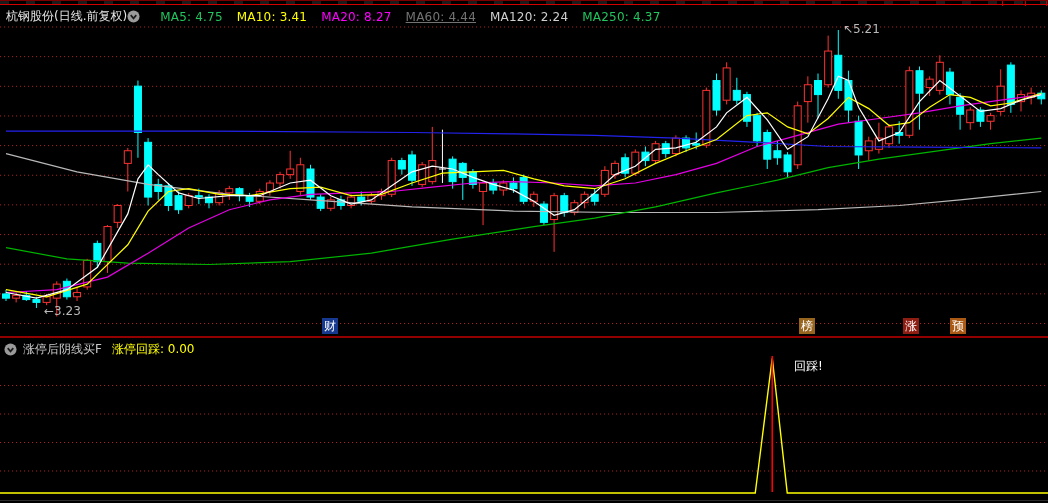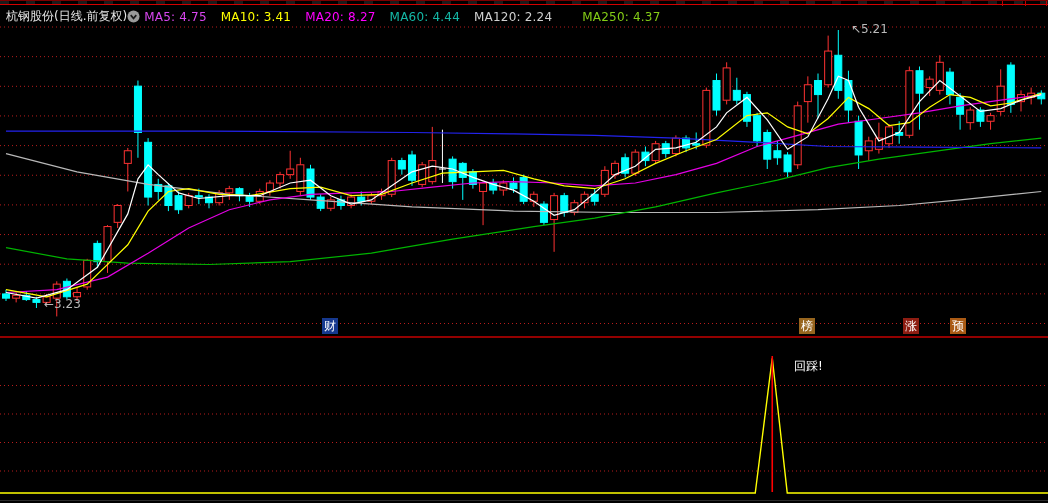--- a/index.html
+++ b/index.html
@@ -280,35 +280,46 @@
       <line x1="772.25" y1="356" x2="772.25" y2="492" stroke="#ff0000" stroke-width="1.6"></line>
     </svg>
 
   <div class="main-header">
     <span class="main-title">杭钢股份(日线.前复权)</span>
     <svg class="chev" viewBox="0 0 14 14">
       <circle cx="7" cy="7" r="6.5" fill="#9a9a9a"></circle>
       <path d="M4 5.5 L7 9 L10 5.5" fill="none" stroke="#1a1a1a" stroke-width="1.8"></path>
     </svg>
     <span class="legend" id="ma-legend">
-        <span class="legend-item" style="color: #d946ef;">MA5: 4.75</span>
+        <span class="legend-item" style="color: #22c55e; margin-left: 16px;">MA5: 4.75</span>
         <span class="legend-item" style="color: rgb(255, 255, 0);">MA10: 3.41</span>
         <span class="legend-item" style="color: rgb(255, 0, 255);">MA20: 8.27</span>
-        <span class="legend-item" style="color: #14b8a6;">MA60: 4.44</span>
+        <span class="legend-item" style="color: #737373; text-decoration: underline;">MA60: 4.44</span>
         <span class="legend-item" style="color: rgb(208, 208, 208);">MA120: 2.24</span>
-        <span class="legend-item" style="color: #84cc16; margin-left: 16px;">MA250: 4.37</span>
+        <span class="legend-item" style="color: #22c55e;">MA250: 4.37</span>
       </span>
   </div>
 
-  <div class="price-label" id="low-label" style="left:44px;top:297px;">←3.23</div>
-  <div class="price-label" id="high-label" style="left:843px;top:22px;margin-left:8px;">↖5.21</div>
+  <div class="price-label" id="low-label" style="left:44px;top:304px;">←3.23</div>
+  <div class="price-label" id="high-label" style="left:843px;top:22px;">↖5.21</div>
 
   <div id="tabs">
       <div class="event-tab" style="left: 322px; background: rgb(22, 56, 142);">财</div>
       <div class="event-tab" style="left: 799px; background: rgb(151, 101, 30);">榜</div>
       <div class="event-tab" style="left: 903px; background: rgb(142, 29, 18);">涨</div>
       <div class="event-tab" style="left: 950px; background: rgb(170, 90, 20);">预</div>
     </div>
 
+  <div class="ind-header">
+    <svg class="chev" viewBox="0 0 14 14">
+      <circle cx="7" cy="7" r="6.5" fill="#9a9a9a"></circle>
+      <path d="M4 5.5 L7 9 L10 5.5" fill="none" stroke="#1a1a1a" stroke-width="1.8"></path>
+    </svg>
+    <span class="ind-name">涨停后阴线买F</span>
+    <span class="ind-value">
+      <span>涨停回踩:</span>
+      <span>0.00</span>
+    </span>
+  </div>
 
   <div class="signal-label" id="signal-label" style="left: 794px; top: 358px;">回踩!</div>
   <div class="bottom-edge"></div>
 </div>
 
 </body></html>

